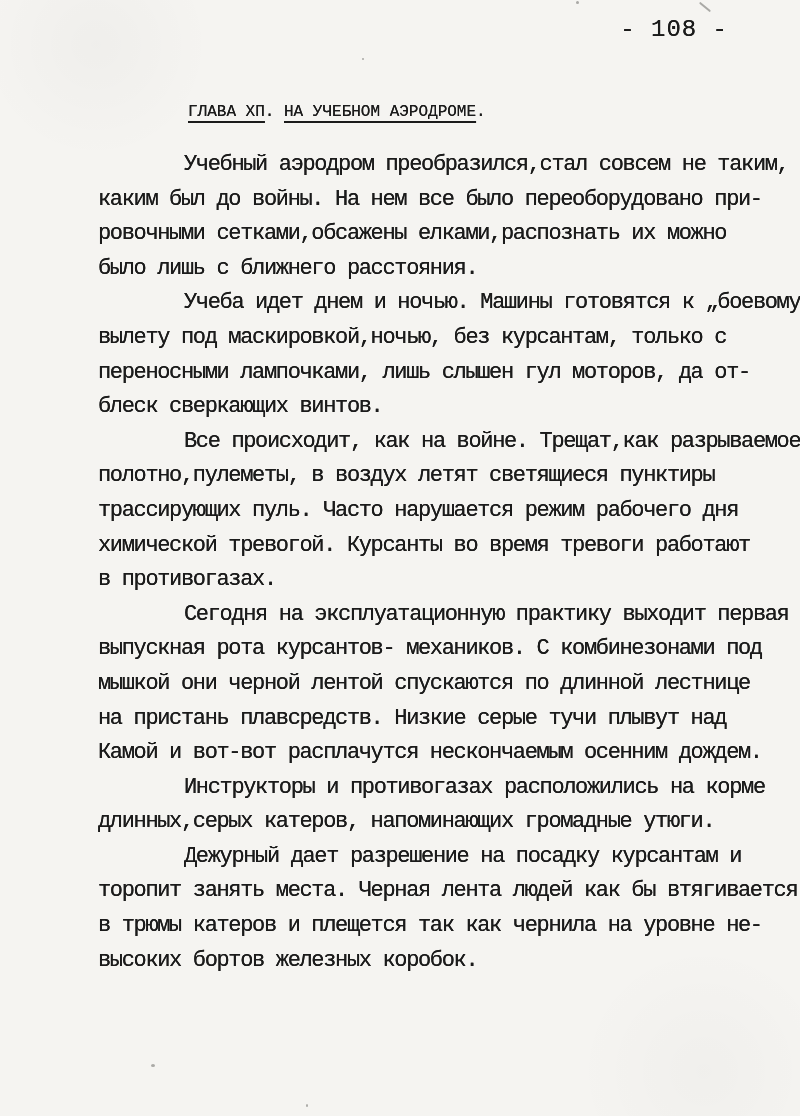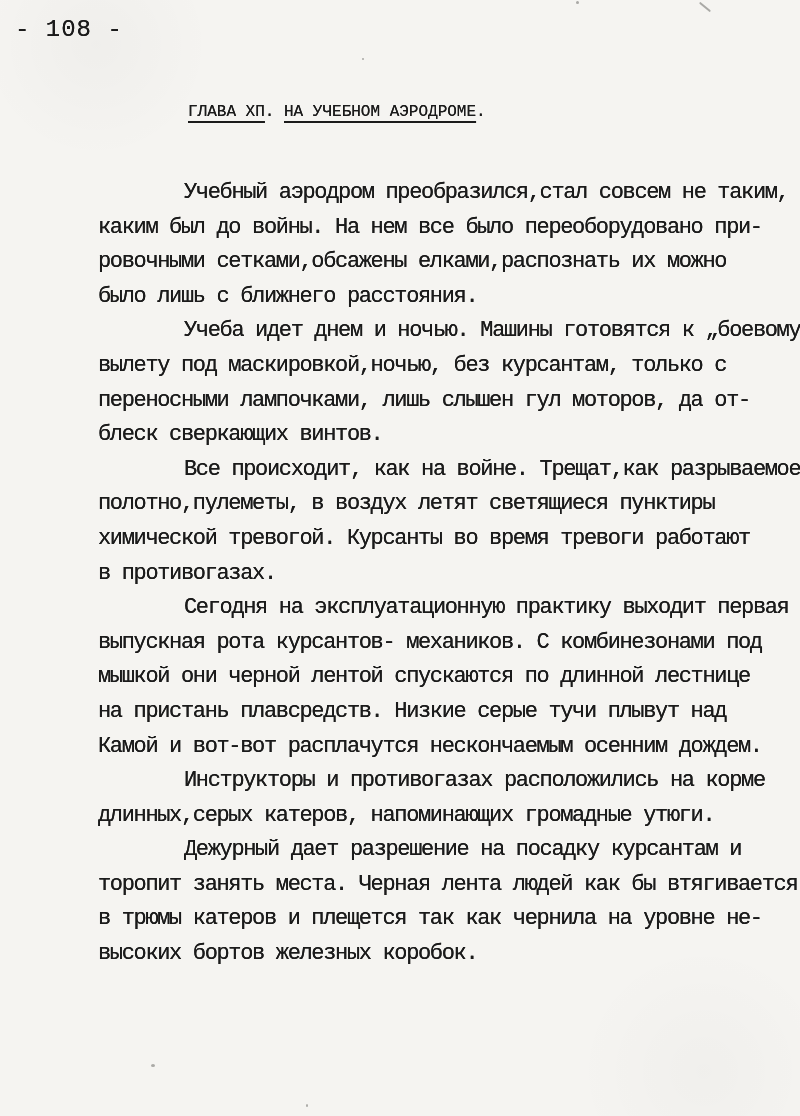--- a/index.html
+++ b/index.html
@@ -18,41 +18,41 @@
     background:
       radial-gradient(circle at 12% 4%, rgba(0,0,0,0.025), transparent 9%),
       radial-gradient(circle at 88% 96%, rgba(0,0,0,0.02), transparent 10%),
       #f5f4f1;
   }
   .page-number {
     position: absolute;
     top: 16px;
     left: 15px;
     right: 72px;
-    text-align: left;
+    text-align: right;
     font-size: 24px;
     letter-spacing: 1px;
     text-shadow: 0 0 0.5px currentColor;
   }
   .heading {
     position: absolute;
     top: 103px;
     left: 188px;
     font-size: 16px;
     white-space: nowrap;
     text-shadow: 0 0 0.6px currentColor;
   }
   .heading .u {
     text-decoration: underline;
     text-decoration-thickness: 2px;
     text-underline-offset: 5px;
   }
   .body-text {
     position: absolute;
-    top: 176px;
+    top: 148px;
     left: 98px;
     width: 702px;
     font-size: 22px;
     letter-spacing: -1.35px;
     line-height: 34.6px;
     text-shadow: 0 0 0.5px currentColor;
   }
   .line {
     white-space: pre;
     height: 34.6px;
@@ -82,20 +82,21 @@
       <div class="line indent">Учебный аэродром преобразился,стал совсем не таким,</div>
       <div class="line">каким был до войны. На нем все было переоборудовано при-</div>
       <div class="line">ровочными сетками,обсажены елками,распознать их можно</div>
       <div class="line">было лишь с ближнего расстояния.</div>
       <div class="line indent">Учеба идет днем и ночью. Машины готовятся к „боевому„</div>
       <div class="line">вылету под маскировкой,ночью, без курсантам, только с</div>
       <div class="line">переносными лампочками, лишь слышен гул моторов, да от-</div>
       <div class="line">блеск сверкающих винтов.</div>
       <div class="line indent">Все происходит, как на войне. Трещат,как разрываемое</div>
       <div class="line">полотно,пулеметы, в воздух летят светящиеся пунктиры</div>
+      <div class="line">трассирующих пуль. Часто нарушается режим рабочего дня</div>
       <div class="line">химической тревогой. Курсанты во время тревоги работают</div>
       <div class="line">в противогазах.</div>
       <div class="line indent">Сегодня на эксплуатационную практику выходит первая</div>
       <div class="line">выпускная рота курсантов- механиков. С комбинезонами под</div>
       <div class="line">мышкой они черной лентой спускаются по длинной лестнице</div>
       <div class="line">на пристань плавсредств. Низкие серые тучи плывут над</div>
       <div class="line">Камой и вот-вот расплачутся нескончаемым осенним дождем.</div>
       <div class="line indent">Инструкторы и противогазах расположились на корме</div>
       <div class="line">длинных,серых катеров, напоминающих громадные утюги.</div>
       <div class="line indent">Дежурный дает разрешение на посадку курсантам и</div>

